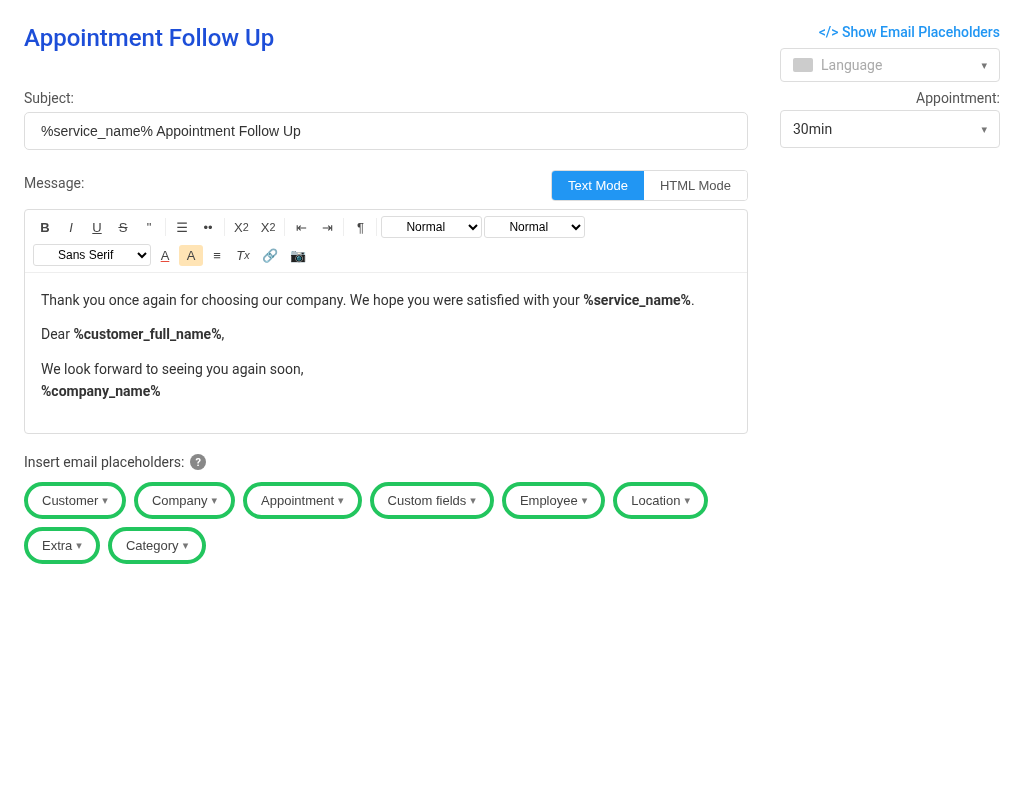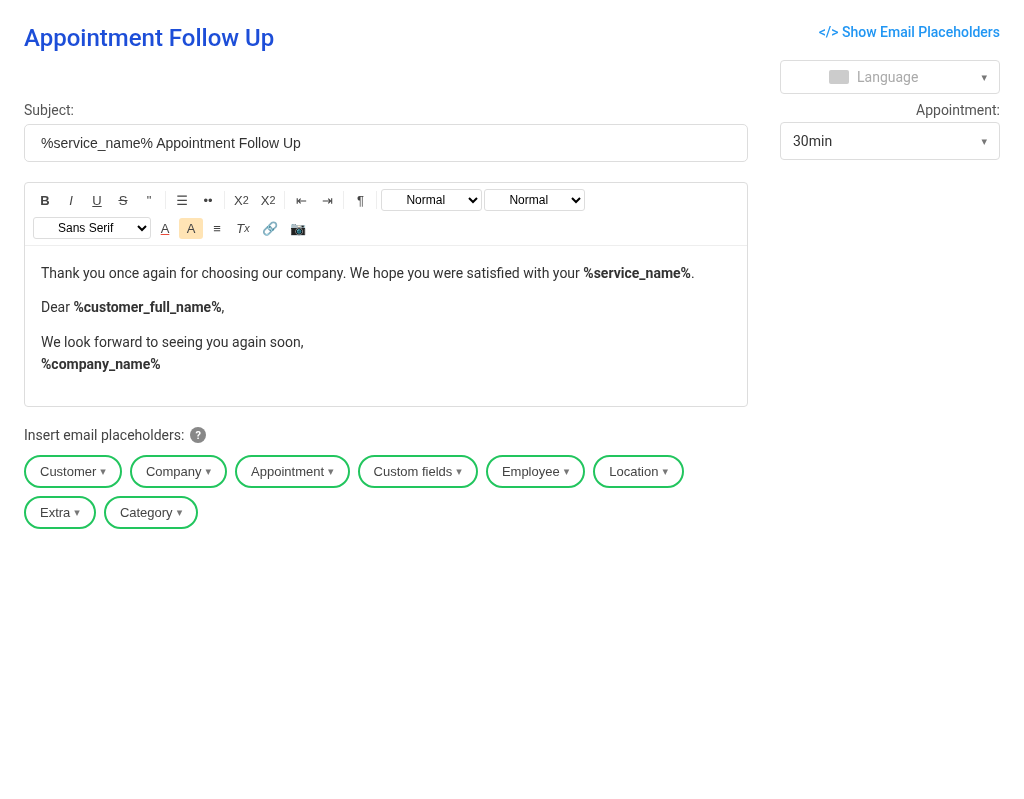--- a/index.html
+++ b/index.html
@@ -30,38 +30,37 @@
     }
     .scheduled-notification {
       font-size: 15px;
       color: #444;
       margin-bottom: 24px;
     }
     .top-right-controls {
       display: flex;
       flex-direction: column;
       align-items: flex-end;
-      gap: 20px;
+      gap: 8px;
     }
     .language-select {
       display: flex;
       align-items: center;
       border: 1px solid #ddd;
       border-radius: 4px;
       padding: 8px 12px;
       width: 220px;
       justify-content: space-between;
       cursor: pointer;
       background: #fff;
     }
     .language-select-left {
       display: flex;
       align-items: center;
       gap: 8px;
-      margin-left: 36px;
     }
     .lang-flag {
       width: 20px;
       height: 14px;
       background: #ccc;
       border-radius: 2px;
     }
     .lang-text {
       color: #aaa;
     }
@@ -227,21 +226,21 @@
     }
     .placeholder-buttons {
       display: flex;
       flex-wrap: wrap;
       gap: 8px;
     }
     .placeholder-btn {
       display: flex;
       align-items: center;
       gap: 4px;
-      border: 2px solid #22c55e;
+      border: 4px solid #22c55e;
       border-radius: 20px;
       padding: 7px 14px;
       background: #fff;
       cursor: pointer;
       font-size: 13px;
       color: #444;
     }
     .chevron {
       font-size: 11px;
       color: #777;
@@ -264,20 +263,27 @@
       <span class="chevron">▾</span>
     </div>
   </div>
 </div>
 
 <div class="main-layout">
   <div class="left-panel">
     <div class="field-label">Subject:</div>
     <input class="subject-input" type="text" value="%service_name% Appointment Follow Up" style="">
 
+    <div class="message-header">
+      <div class="field-label">Message:</div>
+      <div class="mode-buttons">
+        <button class="mode-btn active">Text Mode</button>
+        <button class="mode-btn">HTML Mode</button>
+      </div>
+    </div>
 
     <div class="editor-container">
       <div class="toolbar">
         <div class="toolbar-row">
           <button class="toolbar-btn bold">B</button>
           <button class="toolbar-btn italic">
               <em>I</em>
             </button>
           <button class="toolbar-btn underline">U</button>
           <button class="toolbar-btn strikethrough">

